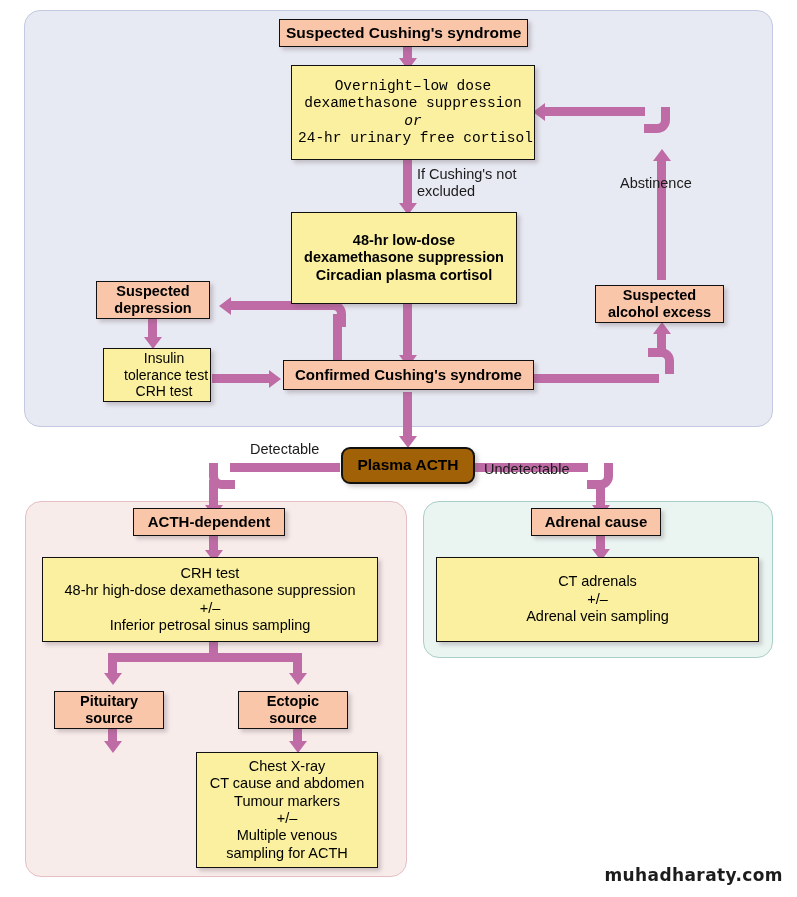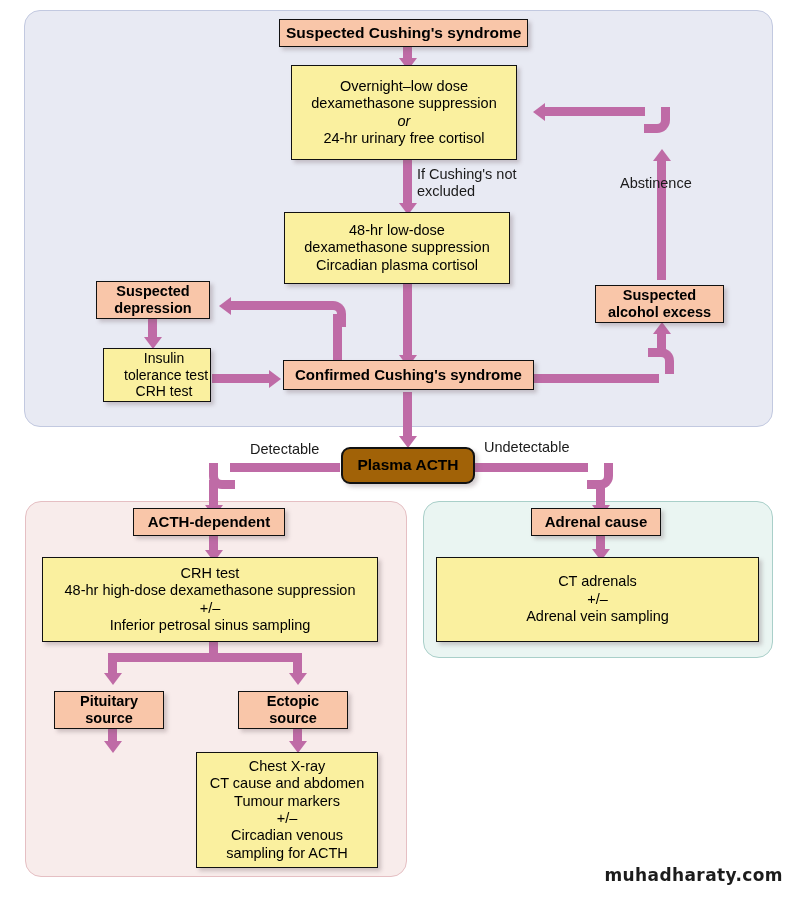--- a/index.html
+++ b/index.html
@@ -182,35 +182,35 @@
 
   <div class="conn v" style="left:596px; top:536px; height:15px;"></div>
   <div class="ah down" style="left:591.5px; top:549px;"></div>
 
   <div class="node salmon" id="n-suspected" style="left:279px; top:19px; width:249px; height:28px; font-size:15.5px;">
     <div class="lines">
       <div>Suspected Cushing's syndrome</div>
     </div>
   </div>
 
-  <div class="node yellow" id="n-screening" style="left:291px; top:65px; width:226px; height:95px; font-size:14.5px;">
+  <div class="node yellow" id="n-screening" style="left:291px; top:65px; width:244px; height:95px; font-size:14.5px;font-family:Liberation Mono, monospace;">
     <div class="lines">
       <div>Overnight–low dose</div>
       <div>dexamethasone suppression</div>
       <div class="it">or</div>
       <div>24-hr urinary free cortisol</div>
     </div>
   </div>
 
   <div class="label" id="l-not-excluded" style="left:417px; top:166px; text-align:left;">
     <div>If Cushing's not</div>
     <div>excluded</div>
   </div>
 
-  <div class="node yellow" id="n-confirmatory" style="left:284px; top:212px; width:226px; height:72px; font-size:14.5px;">
+  <div class="node yellow" id="n-confirmatory" style="left:291px; top:212px; width:226px; height:92px; font-size:14.5px;font-weight:bold;">
     <div class="lines">
       <div>48-hr low-dose</div>
       <div>dexamethasone suppression</div>
       <div>Circadian plasma cortisol</div>
     </div>
   </div>
 
   <div class="node salmon" id="n-depression" style="left:96px; top:281px; width:114px; height:38px; font-size:14.5px;">
     <div class="lines">
       <div>Suspected</div>
@@ -246,21 +246,21 @@
   <div class="label" id="l-detectable" style="left:250px; top:441px;text-align:right;">
     <div>Detectable</div>
   </div>
 
   <div class="node pill" id="n-plasma-acth" style="left:341px; top:447px; width:134px; height:37px; font-size:15.5px;">
     <div class="lines">
       <div>Plasma ACTH</div>
     </div>
   </div>
 
-  <div class="label" id="l-undetectable" style="left:484px; top:439px;">
+  <div class="label" id="l-undetectable" style="left:484px; top:461px;">
     <div>Undetectable</div>
   </div>
 
   <div class="node salmon" id="n-acth-dependent" style="left:133px; top:508px; width:152px; height:28px; font-size:15px;">
     <div class="lines">
       <div>ACTH-dependent</div>
     </div>
   </div>
 
   <div class="node yellow" id="n-acth-tests" style="left:42px; top:557px; width:336px; height:85px; font-size:14.5px;">
@@ -286,21 +286,21 @@
       <div>source</div>
     </div>
   </div>
 
   <div class="node yellow" id="n-ectopic-tests" style="left:196px; top:752px; width:182px; height:116px; font-size:14.5px;">
     <div class="lines">
       <div>Chest X-ray</div>
       <div>CT cause and abdomen</div>
       <div>Tumour markers</div>
       <div>+/–</div>
-      <div>Circadian venous</div>
+      <div>Multiple venous</div>
       <div>sampling for ACTH</div>
     </div>
   </div>
 
   <div class="node salmon" id="n-adrenal-cause" style="left:531px; top:508px; width:130px; height:28px; font-size:15px;">
     <div class="lines">
       <div>Adrenal cause</div>
     </div>
   </div>
 

